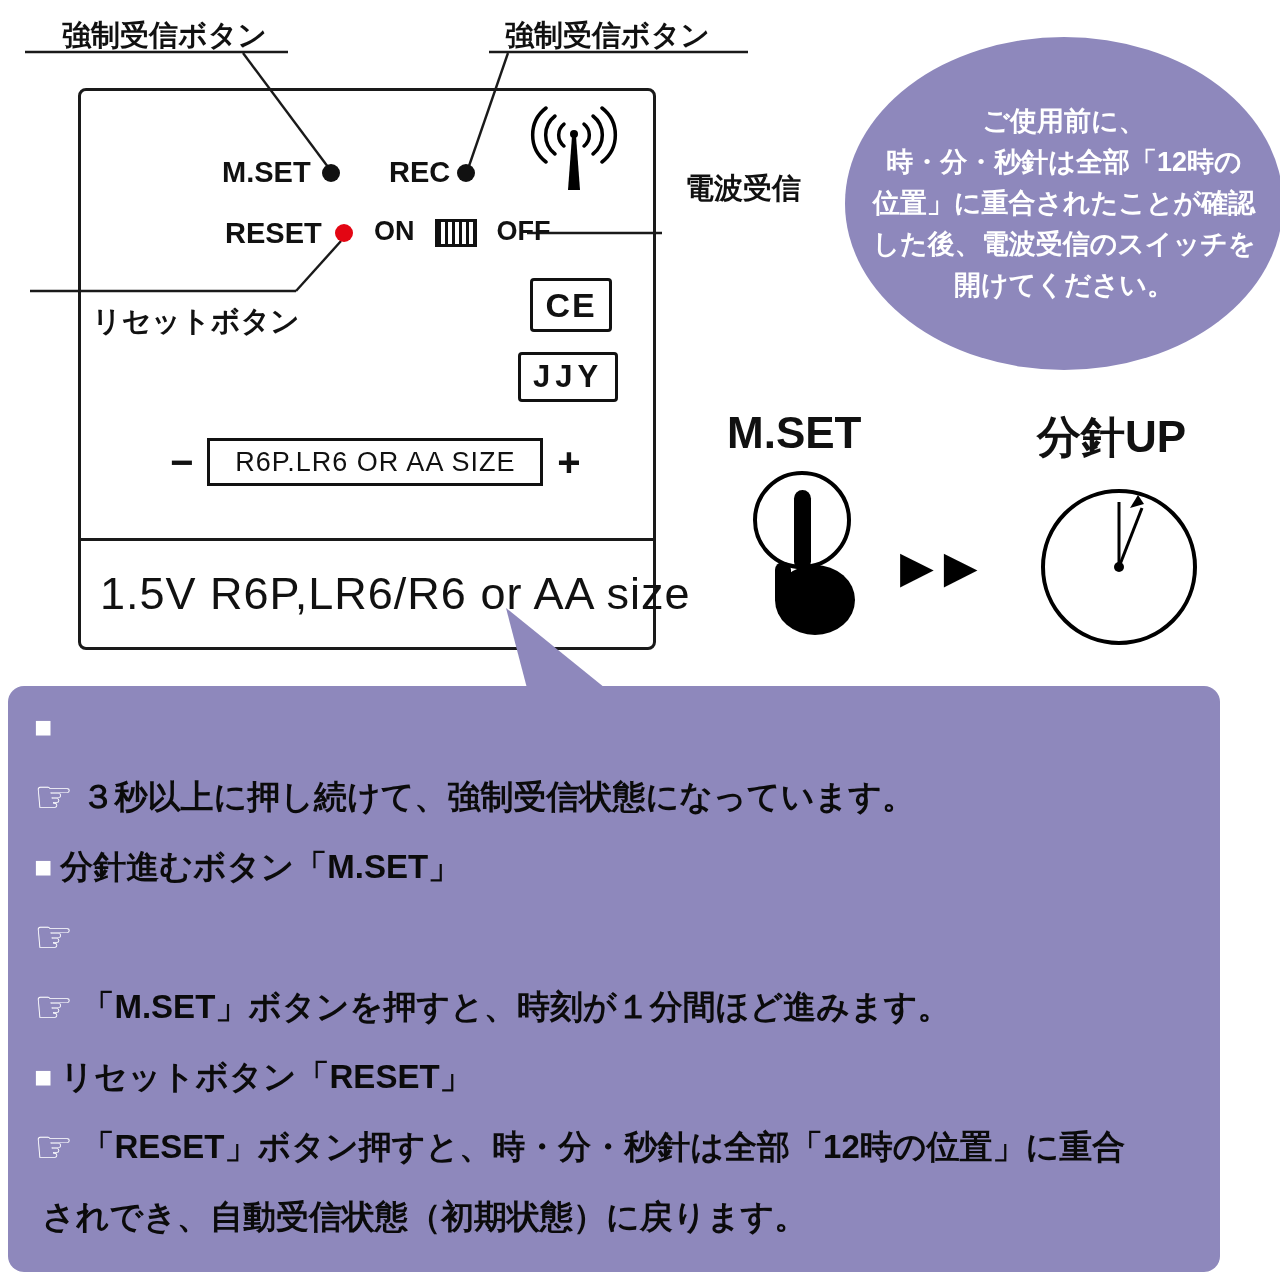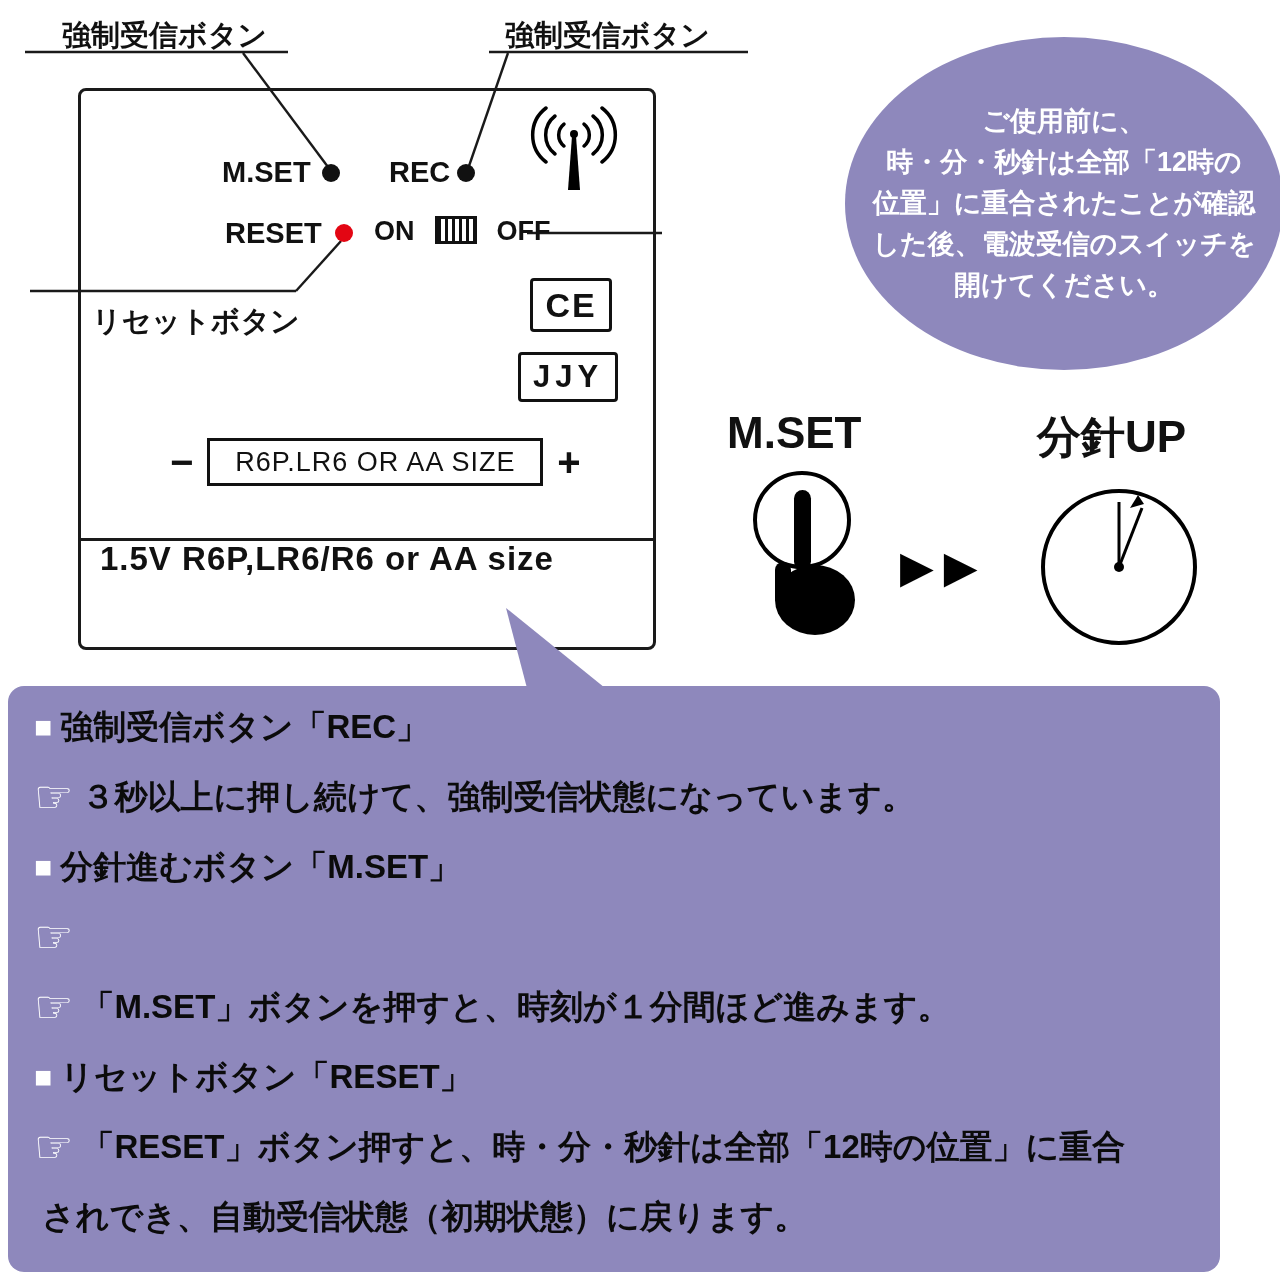--- a/index.html
+++ b/index.html
@@ -13,42 +13,42 @@
   }
   .abs { position:absolute; }
   .lbl { font-weight:bold; font-size:29px; white-space:nowrap; }
   .panel {
     left:78px; top:88px; width:578px; height:562px;
     border:3px solid #1a1a1a; border-radius:8px;
     background:#fff;
   }
   .dot { width:18px; height:18px; border-radius:50%; background:#111; }
   .dot.red { background:#e30613; }
-  .switch-group { display:flex; align-items:flex-start; gap:20px; }
+  .switch-group { display:flex; align-items:flex-end; gap:20px; }
   .switch-word { font-weight:bold; font-size:27px; }
   .slider-box {
     width:42px; height:28px; border:3px solid #111;
     background:repeating-linear-gradient(90deg,#111 0 3px,#fff 3px 7px);
   }
   .mark-box {
     border:3px solid #111; border-radius:4px;
     display:flex; align-items:center; justify-content:center;
     font-weight:bold;
   }
   .ce-box { left:530px; top:278px; width:82px; height:54px; font-size:34px; letter-spacing:2px; }
   .jjy-box { left:518px; top:352px; width:100px; height:50px; font-size:31px; letter-spacing:5px;align-items:center; }
   .batt-row { left:170px; top:438px; display:flex; align-items:center; gap:14px; }
   .batt-sign { font-weight:bold; font-size:40px; line-height:1; }
   .batt-box {
     width:336px; height:48px; border:3px solid #111;
     display:flex; align-items:center; justify-content:center;
     font-weight:normal; font-size:27px; letter-spacing:1px; white-space:nowrap;
   }
   .divider { left:79px; top:538px; width:576px; height:0; border-top:3px solid #1a1a1a; }
-  .spec { left:100px; top:540px; font-weight:bold; font-size:33px; letter-spacing:1px; white-space:nowrap; }
+  .spec { left:100px; top:568px; font-weight:normal; font-size:45px; letter-spacing:1px; white-space:nowrap; }
   .radio-switch-label { left:660px; top:168px; width:166px; text-align:center;
     font-weight:bold; font-size:29px; line-height:40px; }
   .notice {
     left:845px; top:37px; width:438px; height:333px;
     background:#8e88bc; border-radius:50%;
     display:flex; flex-direction:column; justify-content:center;
     text-align:center; color:#fff; font-weight:bold;
     font-size:27px; line-height:41px;
   }
   .demo-title { font-weight:bold; font-size:44px; white-space:nowrap; }
@@ -78,20 +78,21 @@
     <line x1="527" y1="233" x2="662" y2="233"></line>
     <line x1="30" y1="291" x2="296" y2="291"></line>
     <line x1="296" y1="291" x2="341" y2="241"></line>
   </g>
   <polygon points="506,608 610,692 528,692" fill="#8e88bc"></polygon>
 </svg>
 
 <div class="abs lbl" style="left:62px;top:16px">強制受信ボタン</div>
 <div class="abs lbl" style="left:505px;top:16px">強制受信ボタン</div>
 <div class="abs radio-switch-label">
+  <div>電波受信</div>
 </div>
 <div class="abs lbl" style="left:92px;top:302px">リセットボタン</div>
 
 <div class="abs lbl" style="left:222px;top:156px">M.SET</div>
 <div class="abs dot" style="left:322px;top:164px"></div>
 
 <div class="abs lbl" style="left:389px;top:156px">REC</div>
 <div class="abs dot" style="left:457px;top:164px"></div>
 
 <div class="abs lbl" style="left:225px;top:217px">RESET</div>
@@ -161,21 +162,20 @@
   <circle cx="81" cy="81" r="76" fill="none" stroke="#000" stroke-width="4"></circle>
   <line x1="81" y1="81" x2="81" y2="16" stroke="#000" stroke-width="3"></line>
   <line x1="81" y1="81" x2="104" y2="22" stroke="#000" stroke-width="3"></line>
   <path d="M106,18 l-14,4 l8,-13 z" fill="#000"></path>
   <circle cx="81" cy="81" r="5" fill="#000"></circle>
 </svg>
 
 <div class="abs instructions">
   <div class="irow">
     <span class="marker sq">■</span>
-    <span>強制受信ボタン「REC」</span>
   </div>
   <div class="irow">
     <span class="marker hand">☞</span>
     <span>３秒以上に押し続けて、強制受信状態になっています。</span>
   </div>
   <div class="irow">
     <span class="marker sq">■</span>
     <span>分針進むボタン「M.SET」</span>
   </div>
   <div class="irow">

